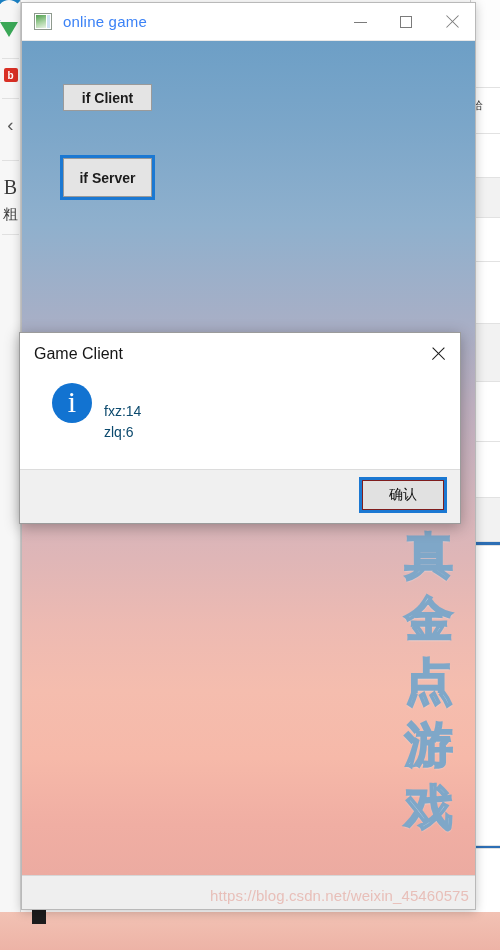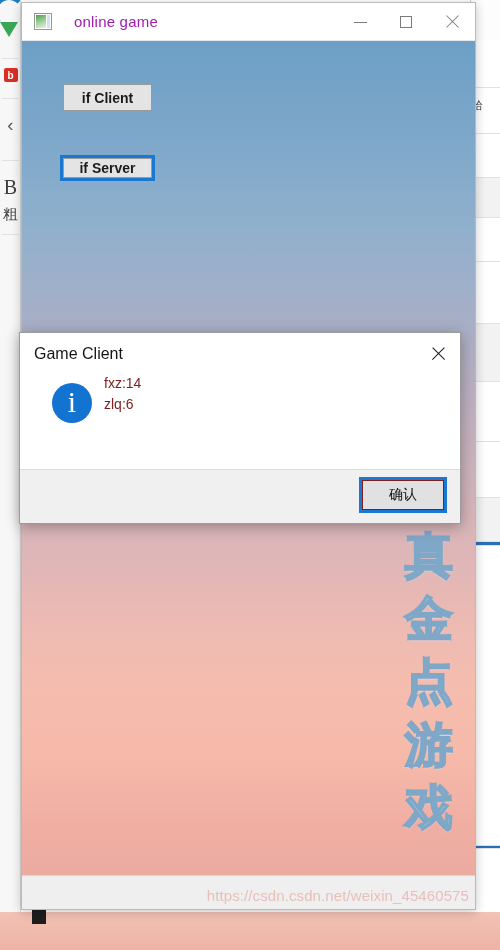--- a/index.html
+++ b/index.html
@@ -134,23 +134,23 @@
     background: linear-gradient(160deg, #4f9e4f 0%, #a8d3a1 55%, #e7f2e4 100%);
   }
   .title-icon::after {
     content: "";
     position: absolute;
     right: 1px; top: 1px;
     width: 3px; height: 13px;
     background: #cfe3f5;
   }
   .title-text {
-    margin-left: 22px;
+    margin-left: 11px;
     font-size: 15px;
-    color: #a21caf;
+    color: #3b82f6;
     letter-spacing: 0.2px;
   }
   .win-controls {
     position: absolute;
     right: 0; top: 0;
     height: 38px;
     display: flex;
   }
   .win-btn {
     width: 46px; height: 38px;
@@ -203,21 +203,21 @@
     display: flex;
     align-items: center;
     justify-content: center;
     cursor: default;
   }
   .game-btn.focused {
     outline: 3px solid #1b78d2;
     outline-offset: 0px;
   }
   #btn-client { left: 41px; top: 43px; width: 89px; height: 27px; }
-  #btn-server { left: 41px; top: 117px; width: 89px; height: 20px; }
+  #btn-server { left: 41px; top: 117px; width: 89px; height: 39px; }
 
   
   .vtitle {
     position: absolute;
     right: 22px; top: 490px;
     display: flex;
     flex-direction: column;
     align-items: center;
     gap: 15px;
   }
@@ -294,23 +294,23 @@
     border-radius: 50%;
     background: #1273d1;
     color: #ffffff;
     font-family: "Liberation Serif", serif;
     font-size: 30px;
     line-height: 38px;
     text-align: center;
   }
   .dlg-msg {
     position: absolute;
-    left: 84px; top: 4px;
+    left: 84px; top: 32px;
     font-size: 14px;
-    color: #7f1d1d;
+    color: #0c4a6e;
     line-height: 21px;
     white-space: pre-line;
   }
 
   .dlg-footer {
     position: absolute;
     left: 0; bottom: 0;
     width: 100%; height: 54px;
     background: #f0f0f0;
     border-top: 1px solid #dcdcdc;
@@ -422,21 +422,21 @@
       <div class="vtitle">
         <span>真</span>
         <span>金</span>
         <span>点</span>
         <span>游</span>
         <span>戏</span>
       </div>
     </div>
 
     <div class="statusbar">
-      <span class="watermark">https://csdn.csdn.net/weixin_45460575</span>
+      <span class="watermark">https://blog.csdn.net/weixin_45460575</span>
     </div>
   </div>
 
   <div class="dialog">
     <span class="dlg-title">Game Client</span>
     <div class="dlg-close">
       <i></i>
     </div>
 
     <div class="dlg-body">

